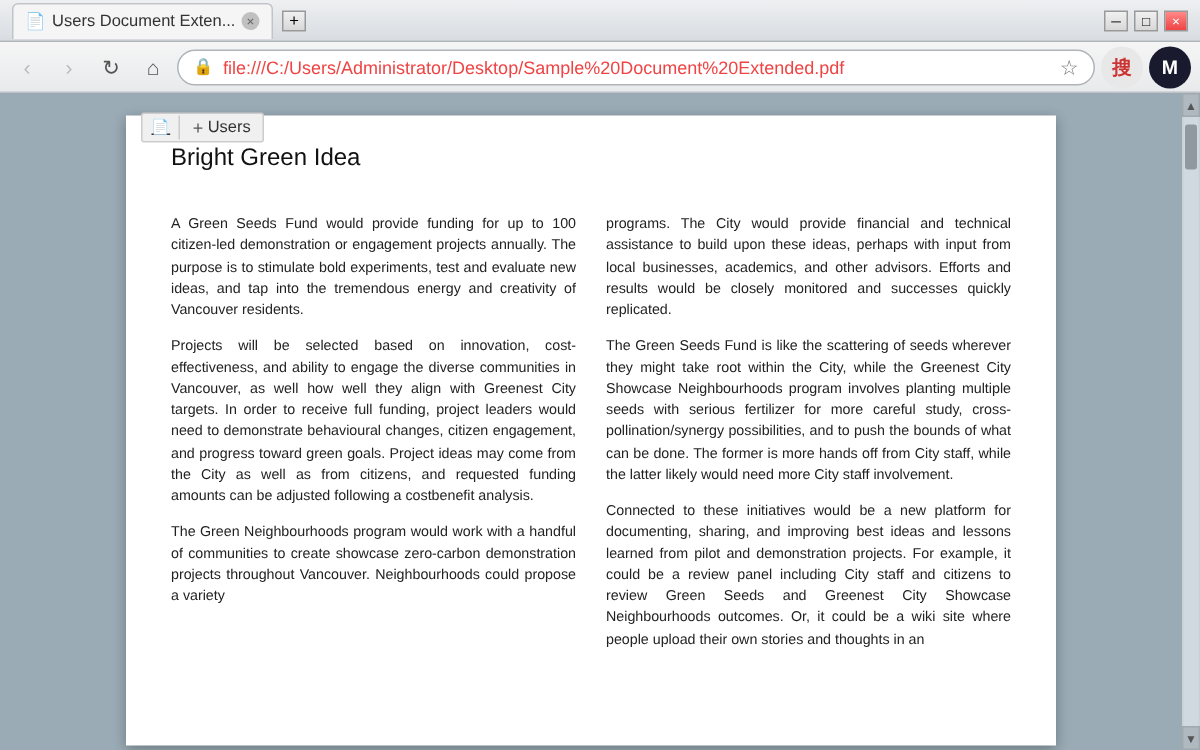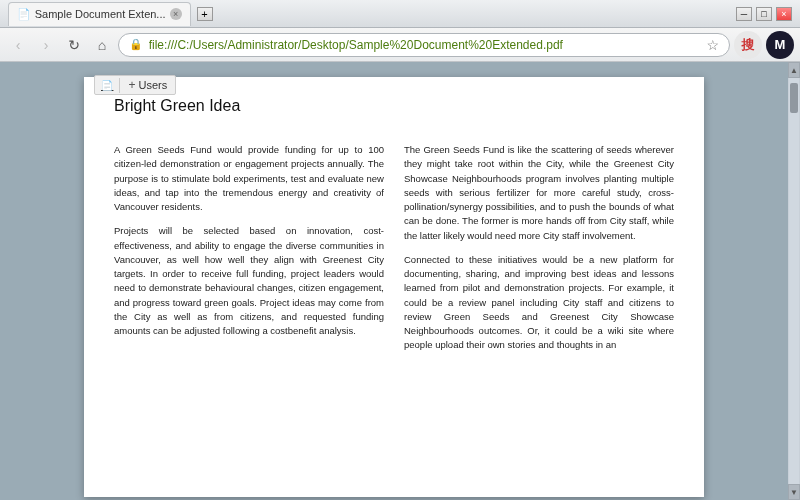--- a/index.html
+++ b/index.html
@@ -94,21 +94,21 @@
       display: flex;
       align-items: center;
       padding: 0 10px;
       font-size: 12px;
       color: #333;
       gap: 6px;
     }
     .address-text {
       flex: 1;
       font-size: 12px;
-      color: #4d7c0f;
+      color: #ef4444;
       white-space: nowrap;
       overflow: hidden;
     }
     .star-icon, .ext-icon {
       font-size: 14px;
       color: #777;
       cursor: pointer;
     }
     .browser-icons {
       display: flex;
@@ -272,21 +272,21 @@
       border-radius: 2px;
     }
   </style>
 </head>
 <body>
 
 <div class="title-bar">
   <div class="title-bar-left">
     <div class="tab">
       <span style="font-size:11px;">📄</span>
-      <span>Sample Document Exten...</span>
+      <span>Users Document Exten...</span>
       <div class="tab-close">×</div>
     </div>
     <div class="win-btn" style="font-size:11px;">+</div>
   </div>
   <div class="title-bar-controls">
     <div class="win-btn">─</div>
     <div class="win-btn">□</div>
     <div class="win-btn" style="background:linear-gradient(to bottom,#f88,#e44); color:white;">×</div>
   </div>
 </div>
@@ -320,22 +320,24 @@
           <span>Users</span>
         </div>
       </div>
 
       <h1 class="doc-title">Bright Green Idea</h1>
 
       <div class="doc-content">
         <div class="doc-left">
           <p class="doc-para">A Green Seeds Fund would provide funding for up to 100 citizen-led demonstration or engagement projects annually. The purpose is to stimulate bold experiments, test and evaluate new ideas, and tap into the tremendous energy and creativity of Vancouver residents.</p>
           <p class="doc-para">Projects will be selected based on innovation, cost-effectiveness, and ability to engage the diverse communities in Vancouver, as well how well they align with Greenest City targets. In order to receive full funding, project leaders would need to demonstrate behavioural changes, citizen engagement, and progress toward green goals. Project ideas may come from the City as well as from citizens, and requested funding amounts can be adjusted following a costbenefit analysis.</p>
+          <p class="doc-para">The Green Neighbourhoods program would work with a handful of communities to create showcase zero-carbon demonstration projects throughout Vancouver. Neighbourhoods could propose a variety</p>
         </div>
         <div class="doc-right">
+          <p class="doc-para">programs. The City would provide financial and technical assistance to build upon these ideas, perhaps with input from local businesses, academics, and other advisors. Efforts and results would be closely monitored and successes quickly replicated.</p>
           <p class="doc-para">The Green Seeds Fund is like the scattering of seeds wherever they might take root within the City, while the Greenest City Showcase Neighbourhoods program involves planting multiple seeds with serious fertilizer for more careful study, cross-pollination/synergy possibilities, and to push the bounds of what can be done. The former is more hands off from City staff, while the latter likely would need more City staff involvement.</p>
           <p class="doc-para">Connected to these initiatives would be a new platform for documenting, sharing, and improving best ideas and lessons learned from pilot and demonstration projects. For example, it could be a review panel including City staff and citizens to review Green Seeds and Greenest City Showcase Neighbourhoods outcomes. Or, it could be a wiki site where people upload their own stories and thoughts in an</p>
         </div>
       </div>
     </div>
   </div>
 
   <div class="scrollbar">
     <div class="scroll-up">▲</div>
     <div class="scroll-track">

